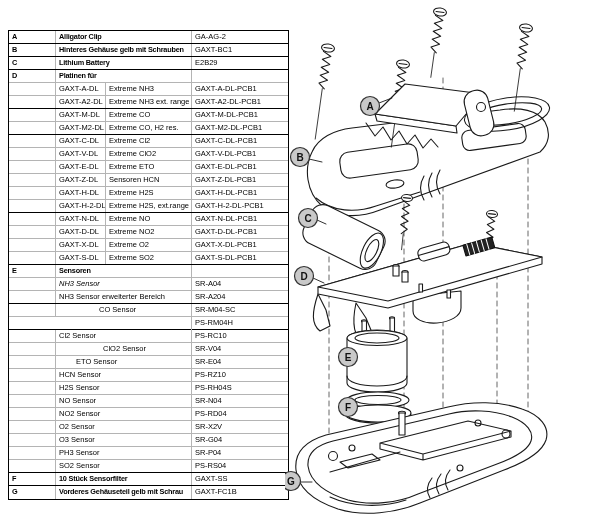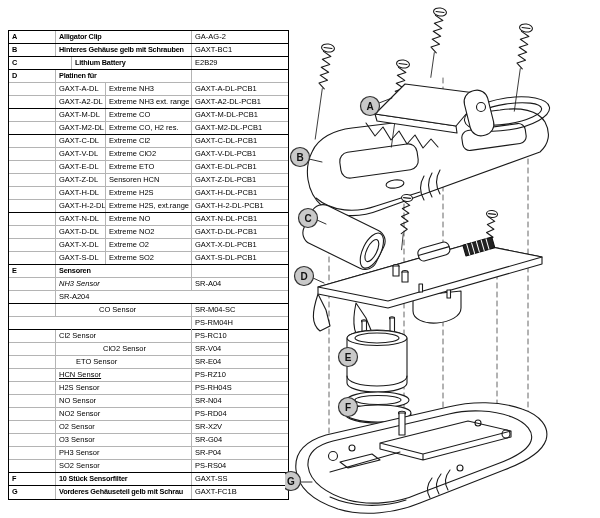--- a/index.html
+++ b/index.html
@@ -37,21 +37,21 @@
       <div class="tcell b" style="grid-column: 2 / span 2;">Alligator Clip</div>
       <div class="tcell">GA-AG-2</div>
     </div>
     <div class="trow sep-thick">
       <div class="tcell b">B</div>
       <div class="tcell b" style="grid-column: 2 / span 2;">Hinteres Gehäuse gelb mit Schrauben</div>
       <div class="tcell">GAXT-BC1</div>
     </div>
     <div class="trow sep-thick">
       <div class="tcell b">C</div>
-      <div class="tcell b" style="grid-column: 2 / span 2; margin-left: 16px;">Lithium Battery</div>
+      <div class="tcell b" style="grid-column: 2 / span 2;">Lithium Battery</div>
       <div class="tcell">E2B29</div>
     </div>
     <div class="trow sep-thin">
       <div class="tcell b">D</div>
       <div class="tcell b" style="grid-column: 2 / span 2;">Platinen für</div>
       <div class="tcell"></div>
     </div>
     <div class="trow sep-thin">
       <div class="tcell"></div>
       <div class="tcell">GAXT-A-DL</div>
@@ -141,20 +141,21 @@
       <div class="tcell b" style="grid-column: 2 / span 2;">Sensoren</div>
       <div class="tcell"></div>
     </div>
     <div class="trow sep-thin">
       <div class="tcell"></div>
       <div class="tcell" style="grid-column: 2 / span 2; font-style: italic;">NH3 Sensor</div>
       <div class="tcell">SR-A04</div>
     </div>
     <div class="trow sep-thick">
       <div class="tcell"></div>
+      <div class="tcell" style="grid-column: 2 / span 2;">NH3 Sensor erweiterter Bereich</div>
       <div class="tcell">SR-A204</div>
     </div>
     <div class="trow sep-thin">
       <div class="tcell"></div>
       <div class="tcell" style="grid-column: 2 / span 2; padding-left: 43px;">CO Sensor</div>
       <div class="tcell">SR-M04-SC</div>
     </div>
     <div class="trow sep-thick">
       <div class="tcell"></div>
       <div class="tcell" style="grid-column: 2 / span 2; margin-top: 23px;">CO-H Sensor - H2 resitient</div>
@@ -170,21 +171,21 @@
       <div class="tcell" style="grid-column: 2 / span 2; padding-left: 47px;">ClO2 Sensor</div>
       <div class="tcell">SR-V04</div>
     </div>
     <div class="trow sep-thin">
       <div class="tcell"></div>
       <div class="tcell" style="grid-column: 2 / span 2; padding-left: 20px;">ETO Sensor</div>
       <div class="tcell">SR-E04</div>
     </div>
     <div class="trow sep-thin">
       <div class="tcell"></div>
-      <div class="tcell" style="grid-column: 2 / span 2; text-decoration: underline;">HCN Sensor</div>
+      <div class="tcell" style="grid-column: 2 / span 2;">HCN Sensor</div>
       <div class="tcell">PS-RZ10</div>
     </div>
     <div class="trow sep-thin">
       <div class="tcell"></div>
       <div class="tcell" style="grid-column: 2 / span 2;">H2S Sensor</div>
       <div class="tcell">PS-RH04S</div>
     </div>
     <div class="trow sep-thin">
       <div class="tcell"></div>
       <div class="tcell" style="grid-column: 2 / span 2;">NO Sensor</div>

